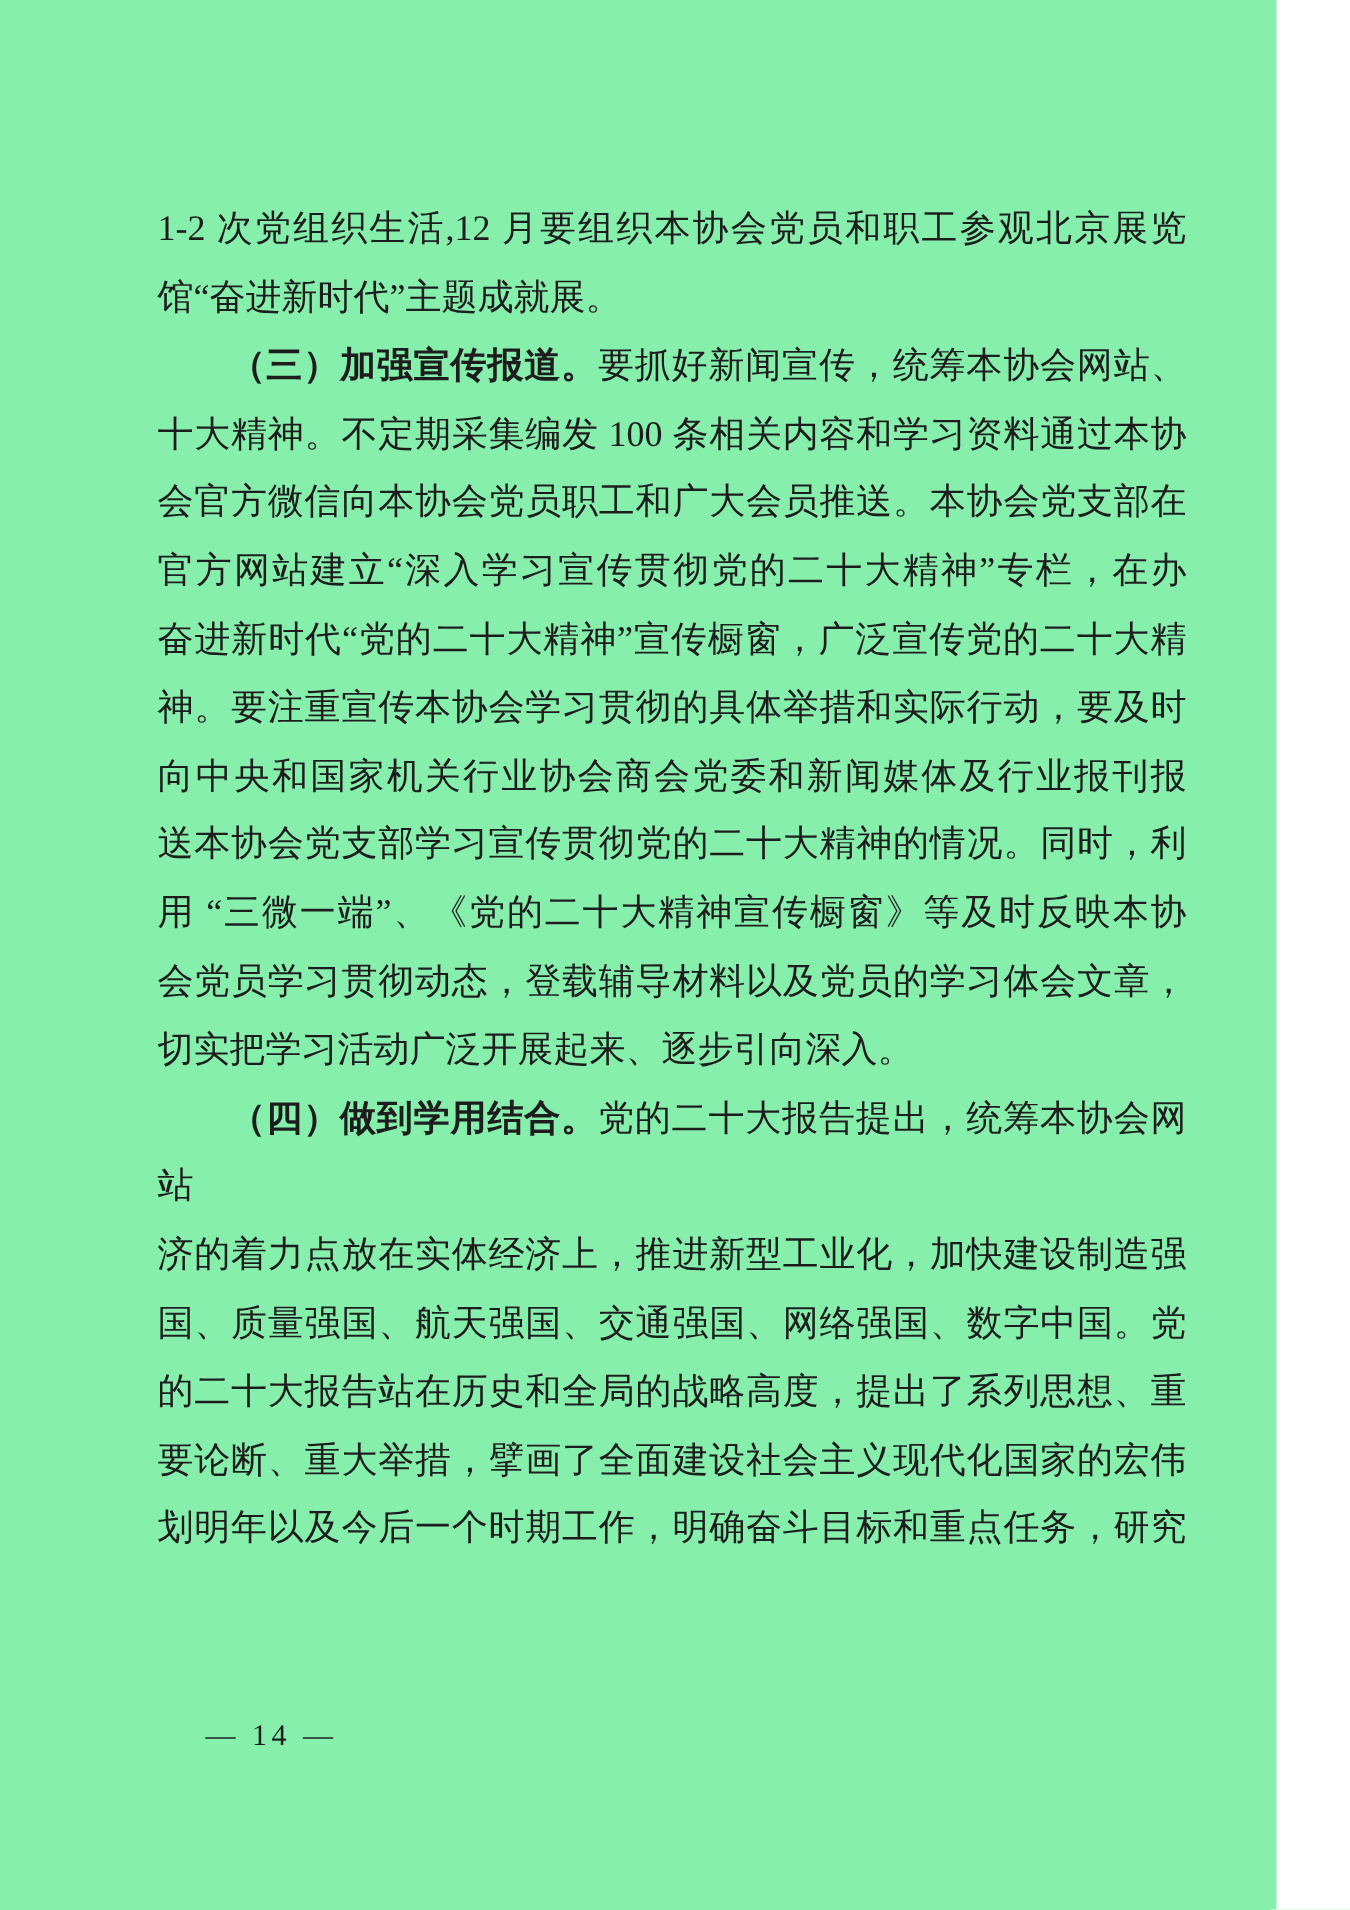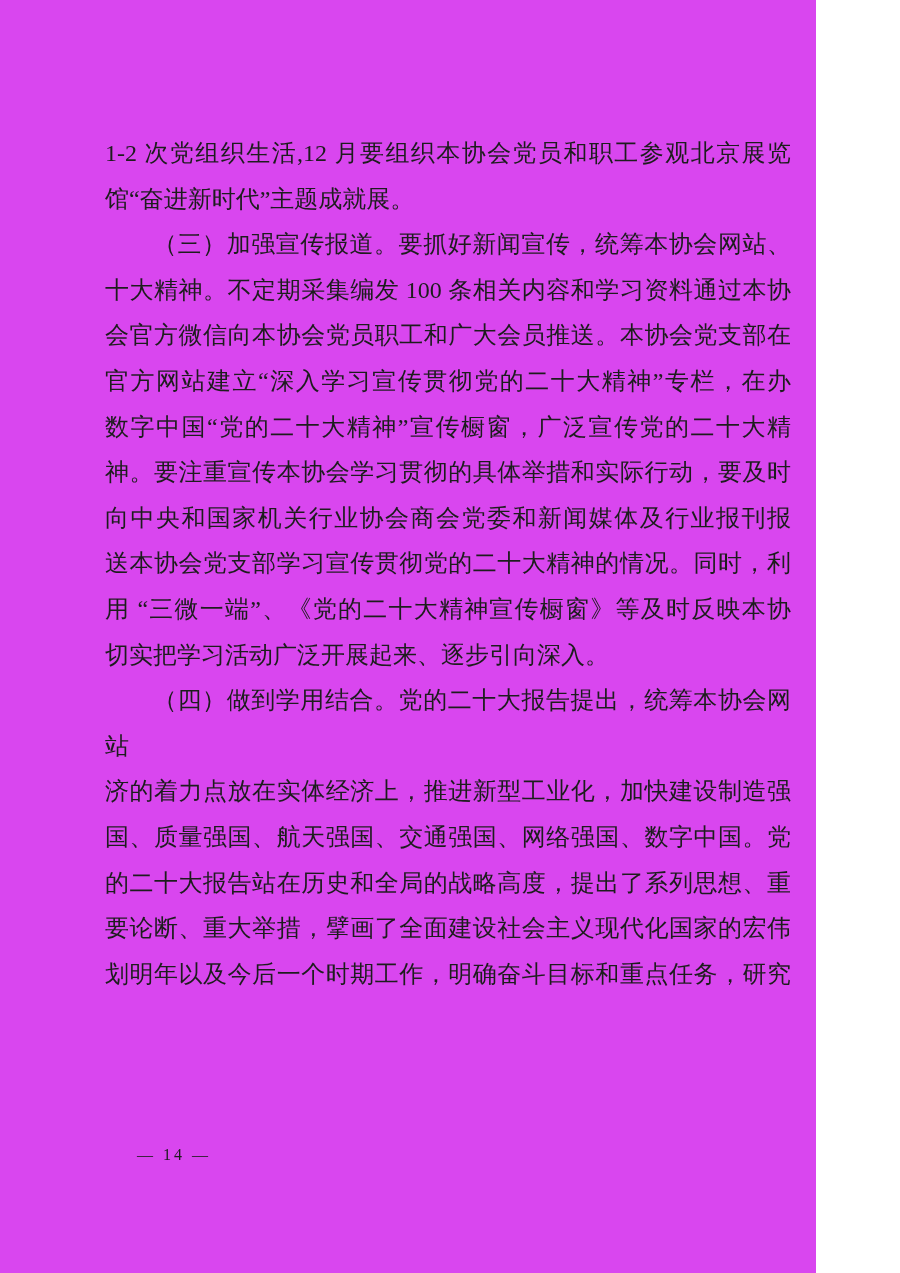--- a/index.html
+++ b/index.html
@@ -5,23 +5,24 @@
   html,body{
     margin:0;
     padding:0;
     background:#ffffff;
     font-family:"Liberation Serif","DejaVu Serif",serif;
   }
   .page{
     position:relative;
     width:816px;
     height:1273px;
-    background:#d946ef;
+    background:#86efac;
     color:#1d1d1d;
     overflow:hidden;
+    padding-left:35px;
   }
   .text-block{
     position:absolute;
     left:105px;
     top:131px;
     width:686px;
   }
   .line{
     font-size:24px;
     line-height:45.6px;
@@ -29,47 +30,48 @@
   }
   .line.just{
     text-align:justify;
     text-align-last:justify;
     -moz-text-align-last:justify;
   }
   .line.indent{
     text-indent:2em;
   }
   .line b{
-    font-weight:400;
+    font-weight:700;
   }
   .page-footer{
     position:absolute;
     left:137px;
     top:1146px;
-    font-size:16px;
+    font-size:20px;
     letter-spacing:3px;
     color:#1d1d1d;
   }
 </style>
 </head>
 <body>
 
 <div class="page">
   <div class="text-block">
       <div class="line just"><span>1-2 次党组织生活,12 月要组织本协会党员和职工参观北京展览</span></div>
       <div class="line"><span>馆“奋进新时代”主题成就展。</span></div>
       <div class="line indent just"><b>（三）加强宣传报道。</b><span>要抓好新闻宣传，统筹本协会网站、</span></div>
       <div class="line just"><span>十大精神。不定期采集编发 100 条相关内容和学习资料通过本协</span></div>
       <div class="line just"><span>会官方微信向本协会党员职工和广大会员推送。本协会党支部在</span></div>
       <div class="line just"><span>官方网站建立“深入学习宣传贯彻党的二十大精神”专栏，在办</span></div>
-      <div class="line just"><span>数字中国“党的二十大精神”宣传橱窗，广泛宣传党的二十大精</span></div>
+      <div class="line just"><span>奋进新时代“党的二十大精神”宣传橱窗，广泛宣传党的二十大精</span></div>
       <div class="line just"><span>神。要注重宣传本协会学习贯彻的具体举措和实际行动，要及时</span></div>
       <div class="line just"><span>向中央和国家机关行业协会商会党委和新闻媒体及行业报刊报</span></div>
       <div class="line just"><span>送本协会党支部学习宣传贯彻党的二十大精神的情况。同时，利</span></div>
       <div class="line just"><span>用 “三微一端”、《党的二十大精神宣传橱窗》等及时反映本协</span></div>
+      <div class="line just"><span>会党员学习贯彻动态，登载辅导材料以及党员的学习体会文章，</span></div>
       <div class="line"><span>切实把学习活动广泛开展起来、逐步引向深入。</span></div>
       <div class="line indent just"><b>（四）做到学用结合。</b><span>党的二十大报告提出，统筹本协会网站</span></div>
       <div class="line just"><span>济的着力点放在实体经济上，推进新型工业化，加快建设制造强</span></div>
       <div class="line just"><span>国、质量强国、航天强国、交通强国、网络强国、数字中国。党</span></div>
       <div class="line just"><span>的二十大报告站在历史和全局的战略高度，提出了系列思想、重</span></div>
       <div class="line just"><span>要论断、重大举措，擘画了全面建设社会主义现代化国家的宏伟</span></div>
       <div class="line just"><span>划明年以及今后一个时期工作，明确奋斗目标和重点任务，研究</span></div>
     </div>
   <div class="page-footer">— 14 —</div>
 </div>

